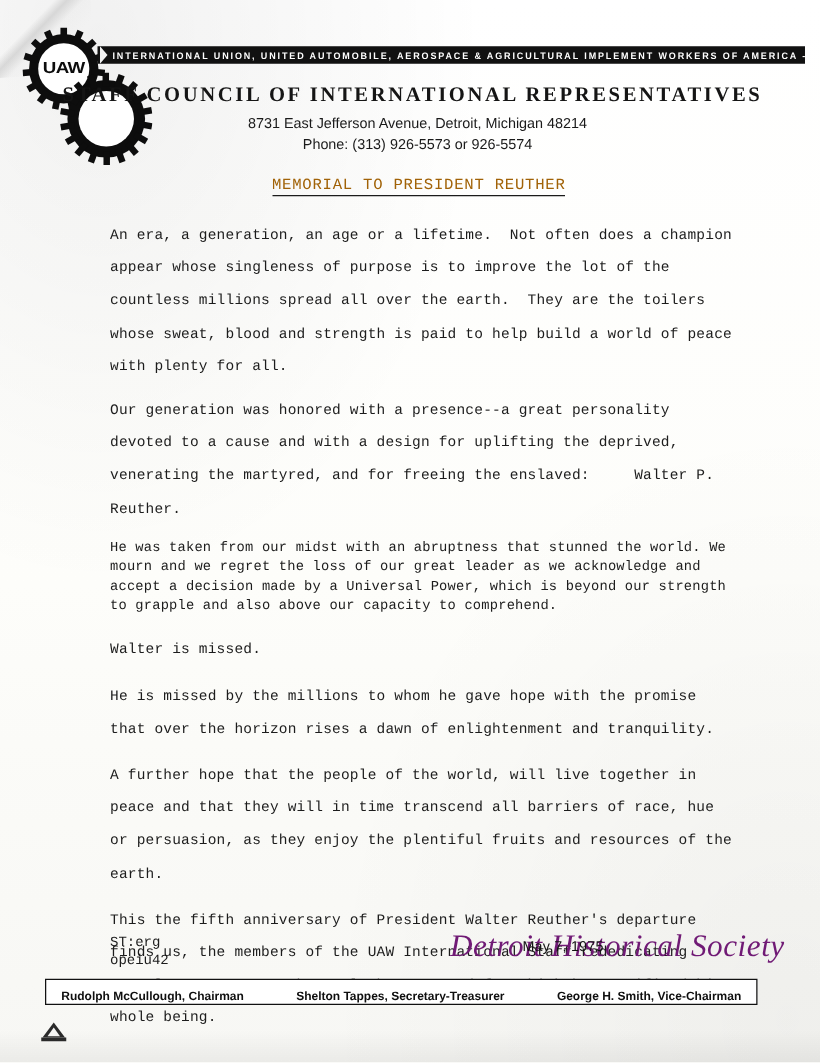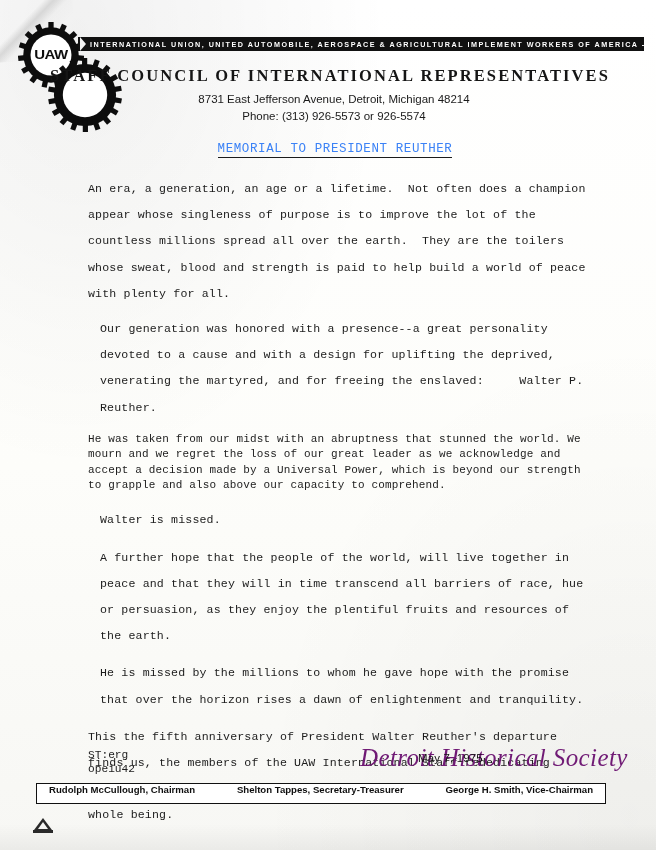--- a/index.html
+++ b/index.html
@@ -150,21 +150,21 @@
     position: absolute;
     left: 0; top: 138px; width: 656px;
     text-align: center;
     padding-left: 14px;
     box-sizing: border-box;
   }
   #memorial-heading span {
     font-family: "Liberation Mono", monospace;
     font-size: 12.5px;
     letter-spacing: 0.6px;
-    color: #3b82f6;
+    color: #a16207;
     border-bottom: 1.2px solid #1b1b1b;
     padding-bottom: 1px;
   }
 
   
   #body-copy {
     position: absolute;
     left: 88px; top: 176px;
     width: 500px;
     font-family: "Liberation Mono", monospace;
@@ -175,21 +175,21 @@
   .para {
     margin: 0 0 9px 0;
     line-height: 26.2px;
     white-space: pre-wrap;
   }
   .para.tight {
     line-height: 15.4px;
     margin-bottom: 14px;
     font-size: 11px;
   }
-  .para.spaced-after { margin-bottom: 11px; margin-left: 12px; }
+  .para.spaced-after { margin-bottom: 11px; }
 
   
   #sig-block {
     position: absolute;
     left: 88px; top: 748px;
     font-family: "Liberation Mono", monospace;
     font-size: 11.2px;
     color: #1c1c1c;
     line-height: 14px;
   }
@@ -216,21 +216,21 @@
   }
 
   
   #officers-bar {
     position: absolute;
     left: 36px; top: 783px;
     width: 570px; height: 21px;
     border: 1.6px solid #111111;
     background: #ffffff;
     display: flex;
-    align-items: flex-start;
+    align-items: flex-end;
     justify-content: space-between;
     padding: 0 12px;
     box-sizing: border-box;
   }
   .officer {
     font-family: "Liberation Sans", sans-serif;
     font-size: 9.6px;
     font-weight: bold;
     color: #0f0f0f;
     white-space: nowrap;
@@ -339,22 +339,22 @@
 
   <div id="memorial-heading">
     <span>MEMORIAL TO PRESIDENT REUTHER</span>
   </div>
 
   <div id="body-copy">
     <p class="para">An era, a generation, an age or a lifetime.  Not often does a champion appear whose singleness of purpose is to improve the lot of the countless millions spread all over the earth.  They are the toilers whose sweat, blood and strength is paid to help build a world of peace with plenty for all.</p>
     <p class="para spaced-after">Our generation was honored with a presence--a great personality devoted to a cause and with a design for uplifting the deprived, venerating the martyred, and for freeing the enslaved:     Walter P. Reuther.</p>
     <p class="para tight">He was taken from our midst with an abruptness that stunned the world. We mourn and we regret the loss of our great leader as we acknowledge and accept a decision made by a Universal Power, which is beyond our strength to grapple and also above our capacity to comprehend.</p>
     <p class="para spaced-after">Walter is missed.</p>
+    <p class="para spaced-after">He is missed by the millions to whom he gave hope with the promise that over the horizon rises a dawn of enlightenment and tranquility.</p>
     <p class="para spaced-after">A further hope that the people of the world, will live together in peace and that they will in time transcend all barriers of race, hue or persuasion, as they enjoy the plentiful fruits and resources of the earth.</p>
-    <p class="para spaced-after">He is missed by the millions to whom he gave hope with the promise that over the horizon rises a dawn of enlightenment and tranquility.</p>
     <p class="para">This the fifth anniversary of President Walter Reuther's departure finds us, the members of the UAW International Staff rededicating ourselves to pursue the goals he set, and for which he sacrificed his whole being.</p>
   </div>
 
   <div id="watermark">Detroit Historical Society</div>
 
   <div id="sig-block">
     <div>ST:erg</div>
     <div>opeiu42</div>
   </div>
   <div id="date-line">May 7, 1975</div>

